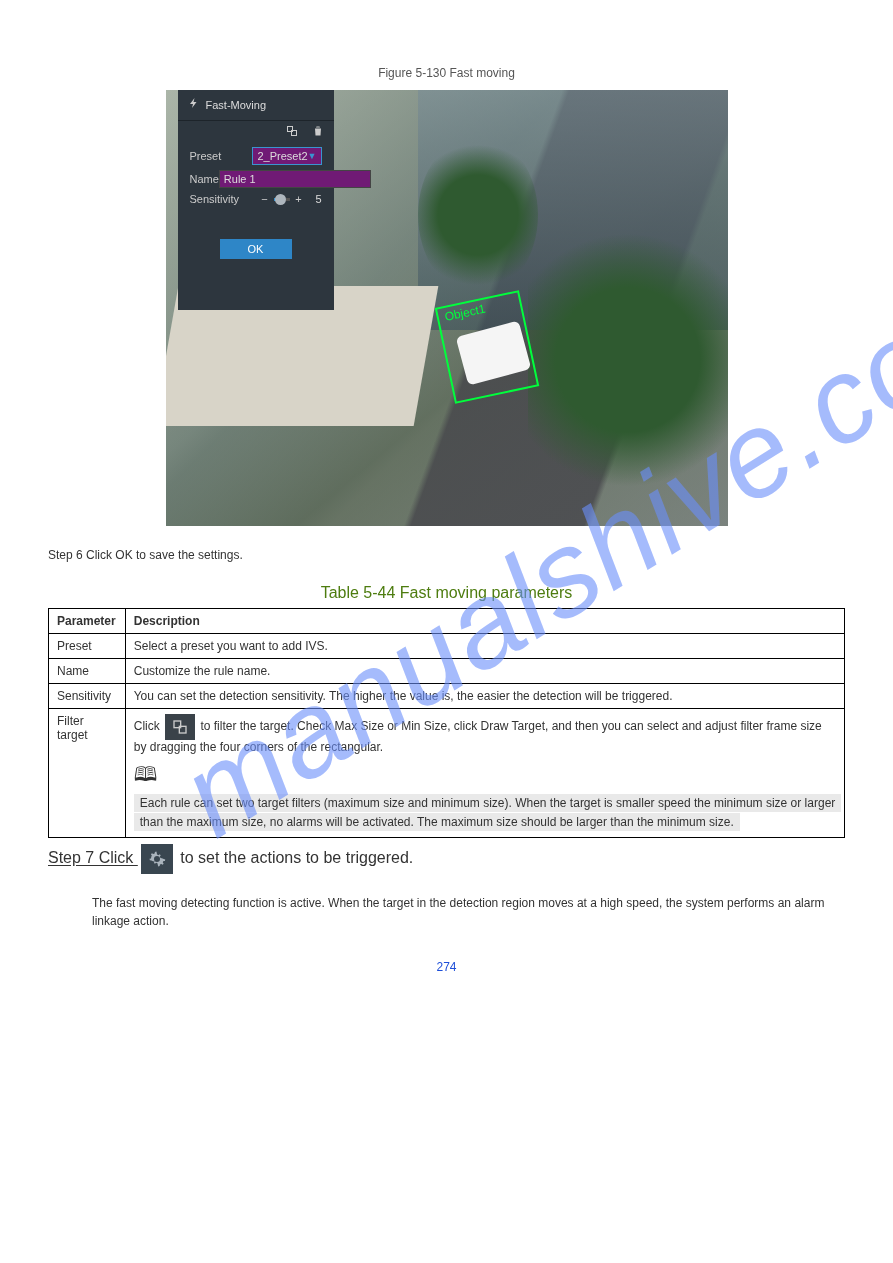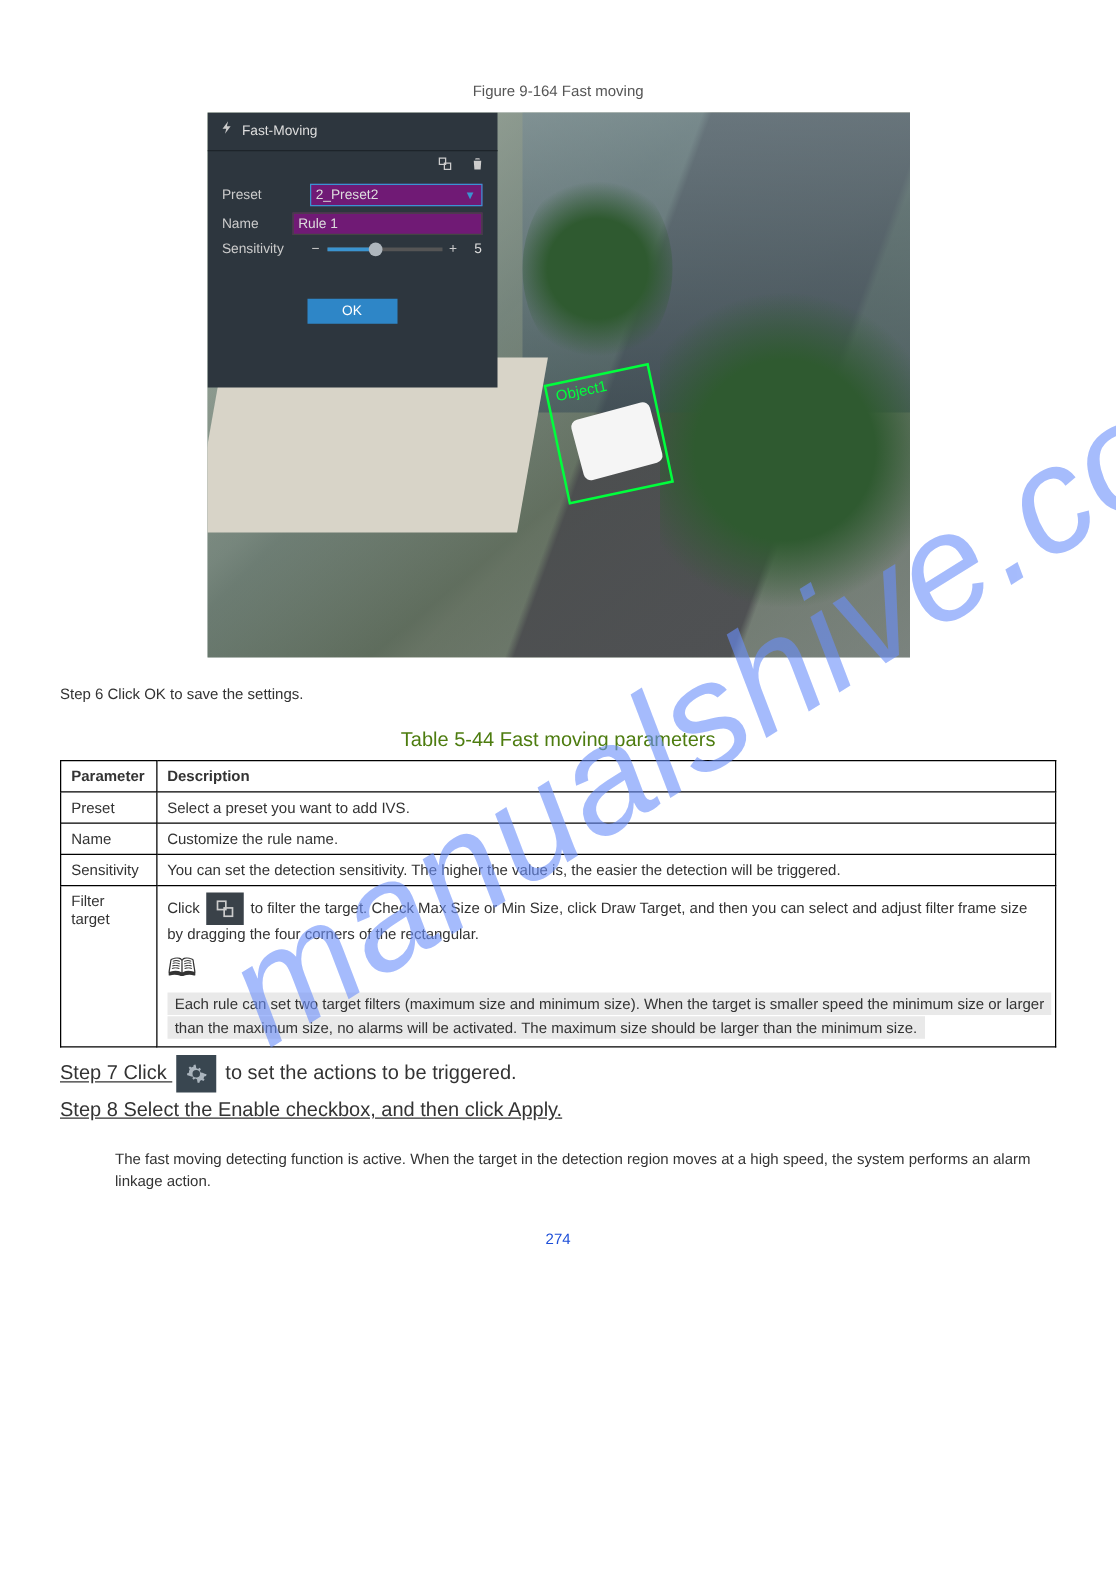--- a/index.html
+++ b/index.html
@@ -82,22 +82,22 @@
     transform: rotate(-12deg);
   }
   .detection-box .lbl {
     position:absolute; top:2px; left:6px;
     color:#00ff3c;
     font-size:12px;
   }
   
   .panel {
     position:absolute;
-    top:0; left:0;
-    width:232px;
+    top:0; left:12px;
+    width:156px;
     height:220px;
     background:#2d363e;
     color:#ccc;
     font-size:11px;
     padding:0;
   }
   .panel-header {
     height:30px; line-height:30px;
     padding:0 10px;
     border-bottom:1px solid #1d242a;
@@ -210,21 +210,21 @@
     color:#1d4ed8;
   }
 </style>
 </head>
 <body>
 
 <div class="page">
 
   <div class="watermark">manualshive.com</div>
 
-  <div class="fig-caption">Figure 9-164 Fast moving</div>
+  <div class="fig-caption">Figure 5-130 Fast moving</div>
 
   <div class="screenshot-area">
     <div class="road"></div>
     <div class="building"></div>
     <div class="structure"></div>
     <div class="foliage"></div>
     <div class="foliage2"></div>
     <div class="car"></div>
 
     <div class="detection-box">
@@ -324,19 +324,16 @@
 
   <p class="step-line">
     <span class="step-u">Step 7   Click </span>
     <span class="gear-icon-box">
       <svg width="18" height="18" viewBox="0 0 24 24">
           <path fill="#aab4bd" d="M12 8a4 4 0 100 8 4 4 0 000-8zm9 4l2 .5-.5 2-2 .3a9 9 0 01-.8 1.9l1.2 1.7-1.4 1.4-1.7-1.2a9 9 0 01-1.9.8l-.3 2-2 .5-.5-2-.3-2a9 9 0 01-1.9-.8l-1.7 1.2-1.4-1.4 1.2-1.7A9 9 0 014.5 14l-2-.3-.5-2 2-.5.3-2a9 9 0 01.8-1.9L3.9 5.6l1.4-1.4 1.7 1.2a9 9 0 011.9-.8l.3-2 2-.5.5 2 .3 2a9 9 0 011.9.8l1.7-1.2 1.4 1.4-1.2 1.7a9 9 0 01.8 1.9l2 .3z"></path>
         </svg>
     </span>
     <span> to set the actions to be triggered.</span>
   </p>
-  <p class="step-line">
-    <span class="step-u">Step 8   Select the Enable checkbox, and then click Apply.</span>
-  </p>
   <p class="body-text" style="margin-left:44px;">The fast moving detecting function is active. When the target in the detection region moves at a high speed, the system performs an alarm linkage action.</p>
 
   <div class="page-num">274</div>
 </div>
 
 </body></html>

